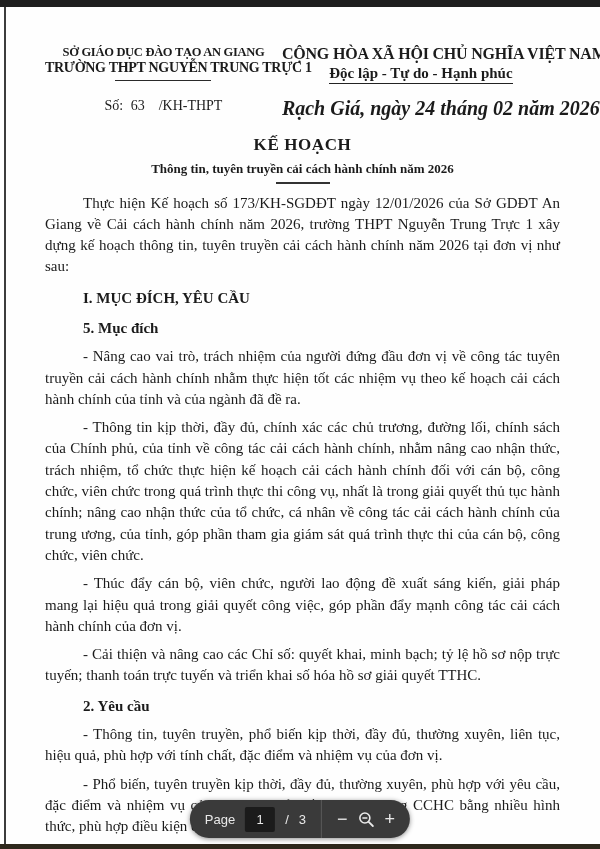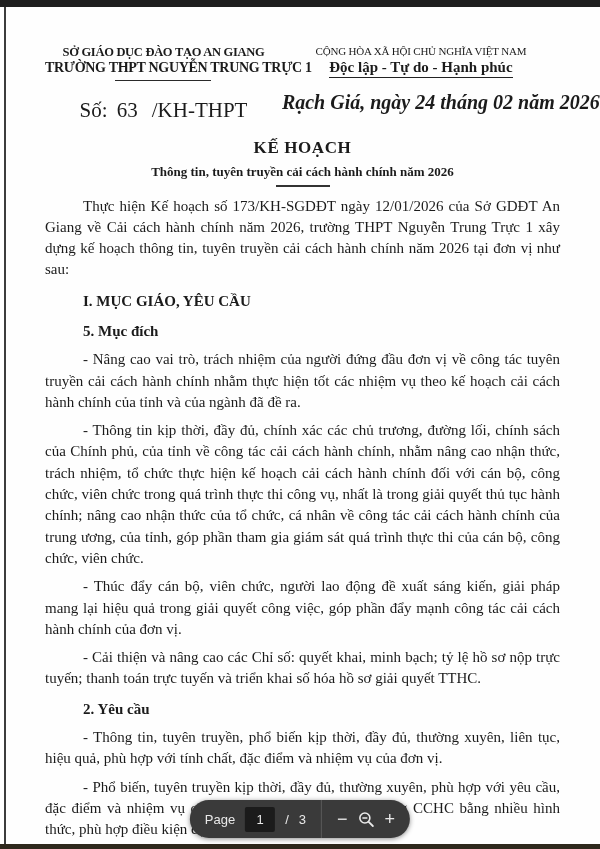--- a/index.html
+++ b/index.html
@@ -18,23 +18,23 @@
     padding:38px 40px 0 39px;
   }
 
   
   .doc-header { display:flex; }
   .hdr-left  { width:46%; text-align:center; }
   .hdr-right { width:54%; text-align:center; }
   .org-line1 { font-weight:bold; font-size:12.5px; letter-spacing:-0.3px; white-space:nowrap; }
   .org-line2 { font-weight:bold; font-size:14px; letter-spacing:-0.3px; white-space:nowrap; }
   .org-underline { width:96px; height:1px; background:#2a2a2a; margin:4px auto 0; }
-  .doc-number { font-size:21px; margin-top:17px;font-family:Liberation Serif, serif; }
+  .doc-number { font-size:14px; margin-top:17px;font-family:Liberation Serif, serif; }
   .doc-number .num { padding:0 14px 0 4px; }
-  .nat-line1 { font-weight:normal; font-size:11px; letter-spacing:-0.2px; white-space:nowrap; }
+  .nat-line1 { font-weight:bold; font-size:16px; letter-spacing:-0.2px; white-space:nowrap; }
   .nat-line2 { font-weight:bold; font-size:15px; display:inline-block;
                border-bottom:1px solid #222; padding-bottom:1px; margin-top:2px; }
   .date-line { font-style:italic; font-weight:bold; font-size:20px; margin-top:13px; white-space:nowrap; }
 
   
   .doc-title { text-align:center; font-weight:bold; font-size:17px; letter-spacing:0.6px; margin-top:15px; }
   .doc-subtitle { text-align:center; font-weight:bold; font-size:13px; margin-top:6px; }
   .subtitle-underline { width:54px; height:1.5px; background:#333; margin:5px auto 9px; }
 
   
@@ -89,21 +89,21 @@
       <div class="date-line">Rạch Giá, ngày 24 tháng 02 năm 2026</div>
     </div>
   </div>
 
   <div class="doc-title">KẾ HOẠCH</div>
   <div class="doc-subtitle">Thông tin, tuyên truyền cải cách hành chính năm 2026</div>
   <div class="subtitle-underline"></div>
 
   <div class="doc-body">
       <p class="blk p">Thực hiện Kế hoạch số 173/KH-SGDĐT ngày 12/01/2026 của Sở GDĐT An Giang về Cải cách hành chính năm 2026, trường THPT Nguyễn Trung Trực 1 xây dựng kế hoạch thông tin, tuyên truyền cải cách hành chính năm 2026 tại đơn vị như sau:</p>
-      <p class="blk h1">I. MỤC GIÁO, YÊU CẦU</p>
+      <p class="blk h1">I. MỤC ĐÍCH, YÊU CẦU</p>
       <p class="blk h2">5. Mục đích</p>
       <p class="blk p">- Nâng cao vai trò, trách nhiệm của người đứng đầu đơn vị về công tác tuyên truyền cải cách hành chính nhằm thực hiện tốt các nhiệm vụ theo kế hoạch cải cách hành chính của tỉnh và của ngành đã đề ra.</p>
       <p class="blk p">- Thông tin kịp thời, đầy đủ, chính xác các chủ trương, đường lối, chính sách của Chính phủ, của tỉnh về công tác cải cách hành chính, nhằm nâng cao nhận thức, trách nhiệm, tổ chức thực hiện kế hoạch cải cách hành chính đối với cán bộ, công chức, viên chức trong quá trình thực thi công vụ, nhất là trong giải quyết thủ tục hành chính; nâng cao nhận thức của tổ chức, cá nhân về công tác cải cách hành chính của trung ương, của tỉnh, góp phần tham gia giám sát quá trình thực thi của cán bộ, công chức, viên chức.</p>
       <p class="blk p">- Thúc đẩy cán bộ, viên chức, người lao động đề xuất sáng kiến, giải pháp mang lại hiệu quả trong giải quyết công việc, góp phần đẩy mạnh công tác cải cách hành chính của đơn vị.</p>
       <p class="blk p">- Cải thiện và nâng cao các Chỉ số: quyết khai, minh bạch; tỷ lệ hồ sơ nộp trực tuyến; thanh toán trực tuyến và triển khai số hóa hồ sơ giải quyết TTHC.</p>
       <p class="blk h2">2. Yêu cầu</p>
       <p class="blk p">- Thông tin, tuyên truyền, phổ biến kịp thời, đầy đủ, thường xuyên, liên tục, hiệu quả, phù hợp với tính chất, đặc điểm và nhiệm vụ của đơn vị.</p>
       <p class="blk p">- Phổ biến, tuyên truyền kịp thời, đầy đủ, thường xuyên, phù hợp với yêu cầu, đặc điểm và nhiệm vụ của đơn vị. Phổ biến các nội dung CCHC bằng nhiều hình thức, phù hợp điều kiện cụ thể của đơn vị.</p>
       <p class="blk h1">II. NỘI DUNG</p>
     </div>

